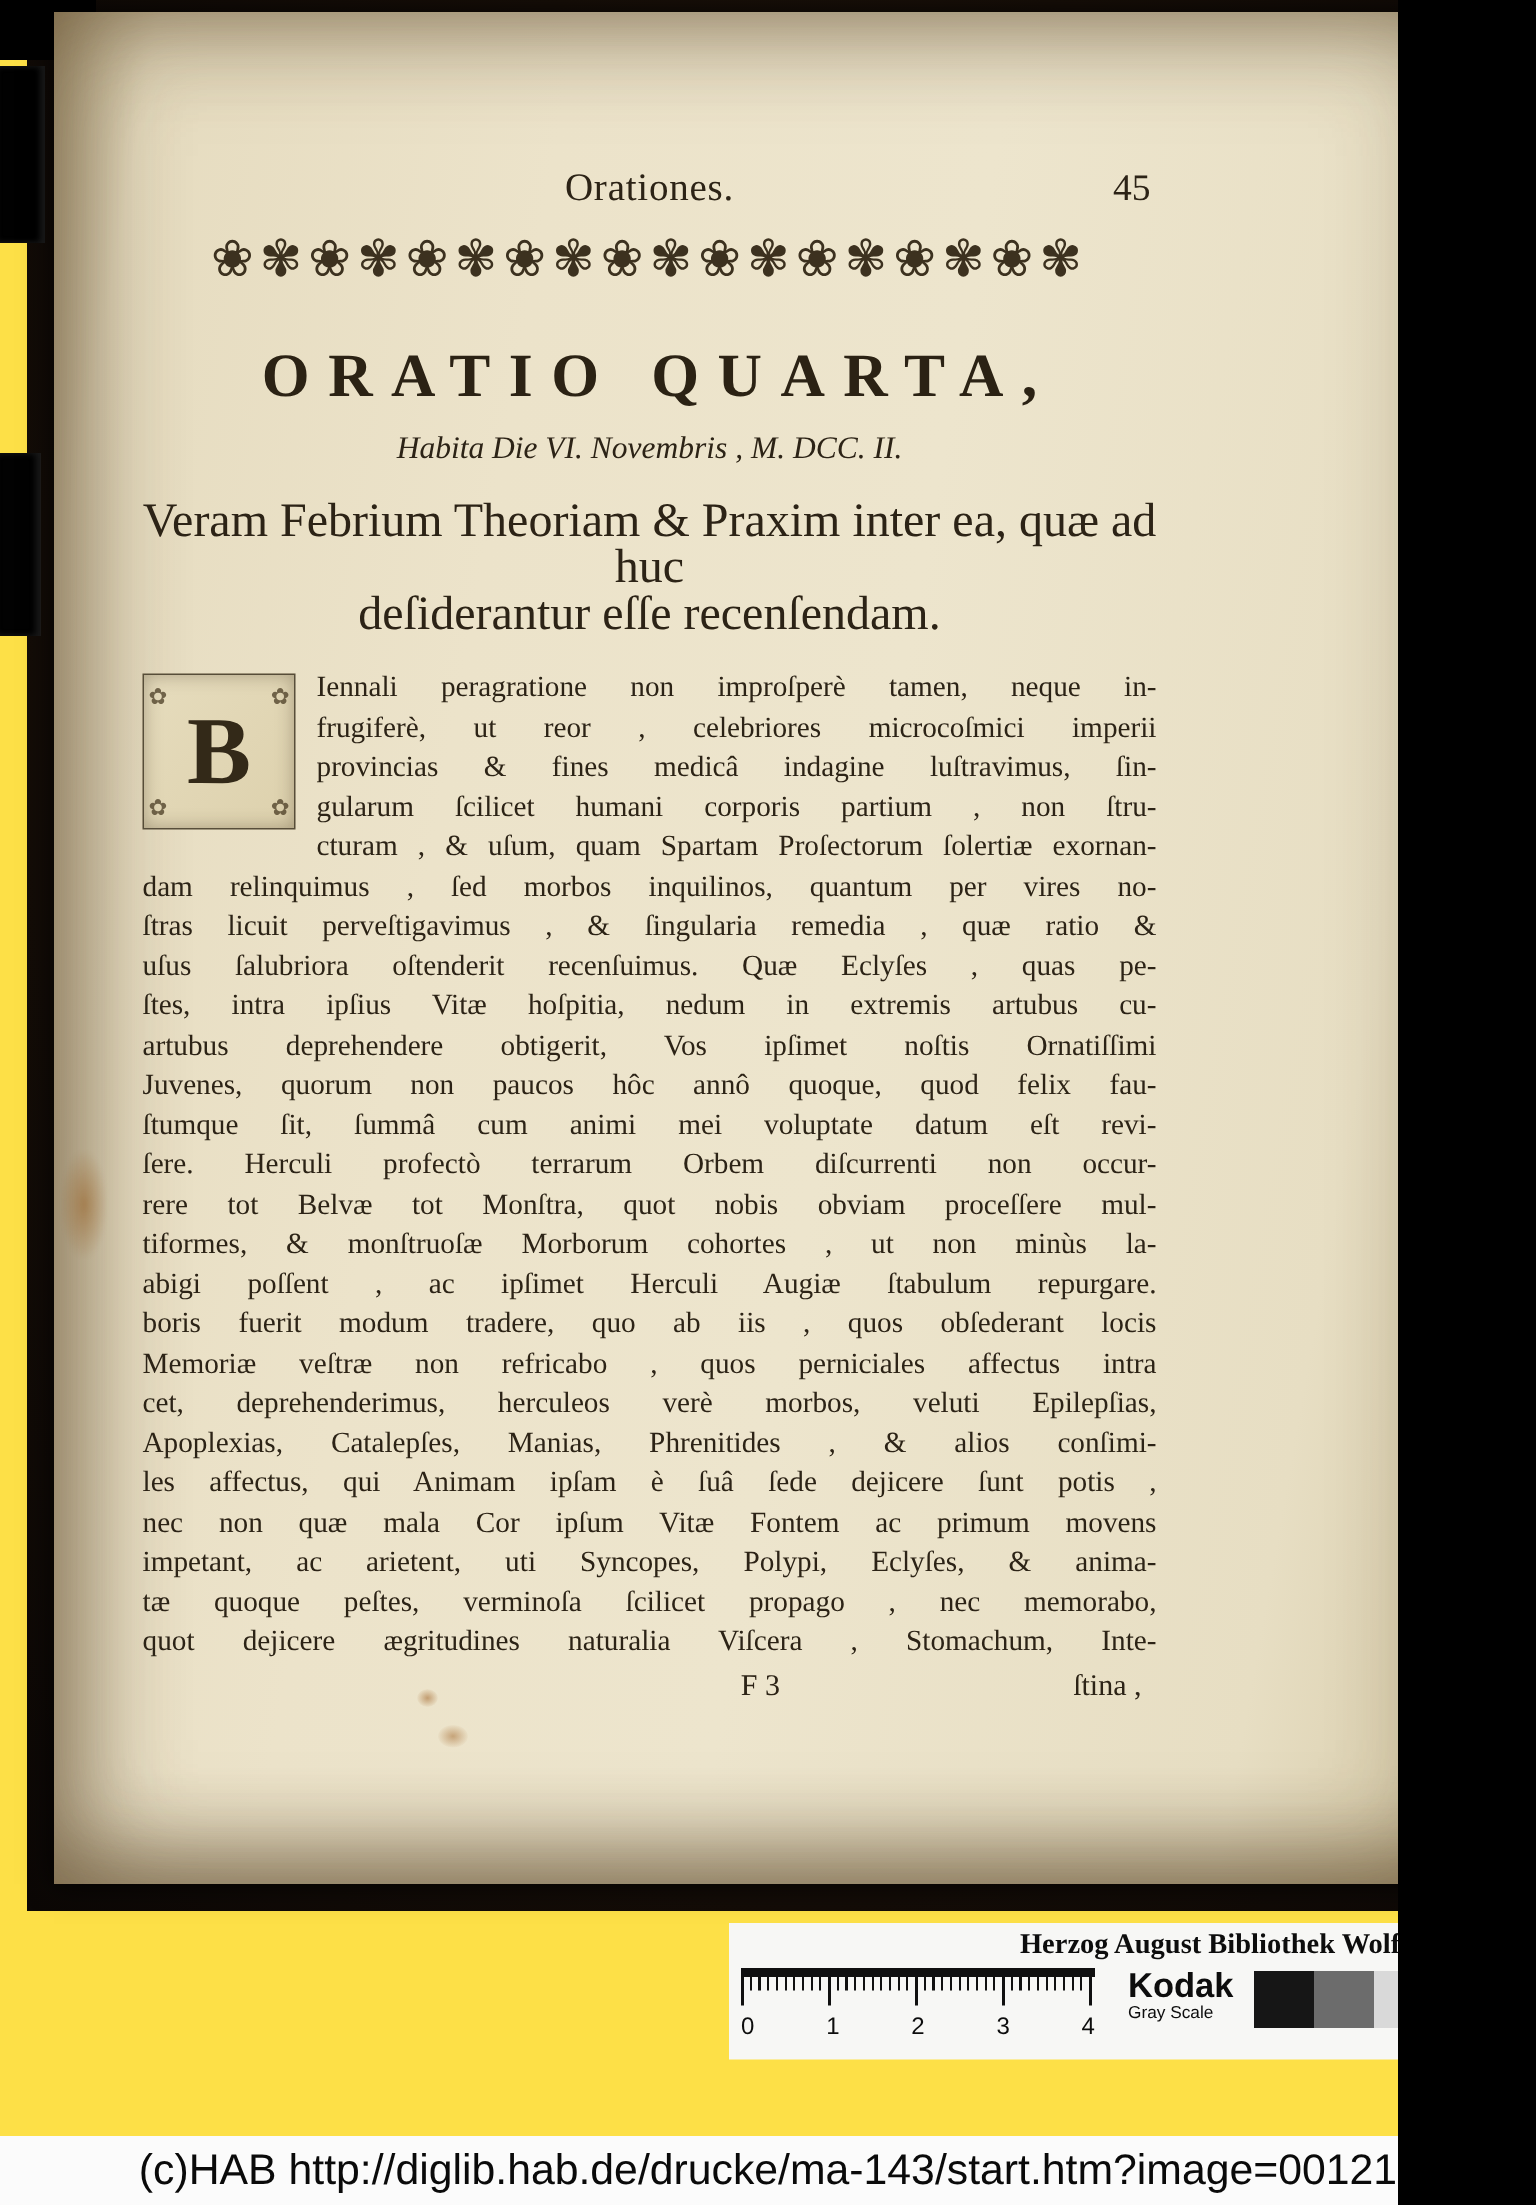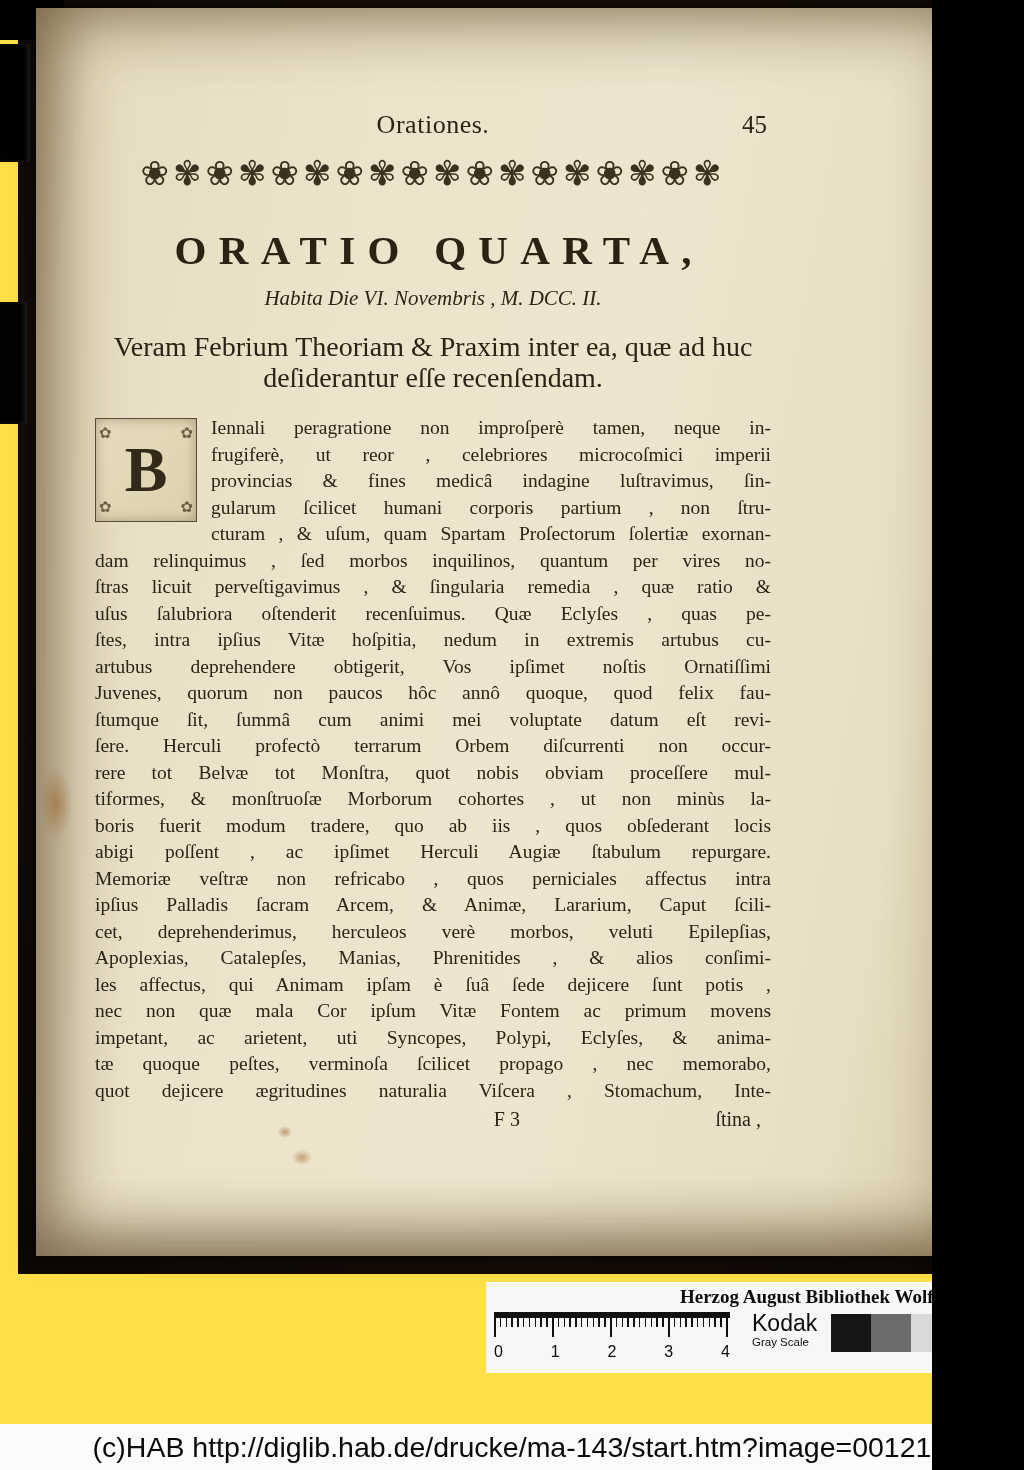--- a/index.html
+++ b/index.html
@@ -44,21 +44,21 @@
 
   .ornament {
     margin-top:10px; height:48px; overflow:hidden; text-align:center;
     font-family:"DejaVu Sans",sans-serif; font-size:34px; line-height:46px;
     letter-spacing:4px; color:#3c311f;
   }
 
   .title { margin-top:28px; text-align:center; font-size:41px; font-weight:700;
     letter-spacing:.30em; color:#2b2214; white-space:nowrap; text-indent:.3em; }
   .subtitle { margin-top:12px; text-align:center; font-style:italic; font-size:21px; }
-  .heading { margin-top:20px; text-align:center; font-size:28px; line-height:31px; }
+  .heading { margin-top:20px; text-align:center; font-size:32px; line-height:31px; }
 
   .body { margin-top:22px; font-size:19.5px; line-height:26.5px; }
   .dropcap {
     float:left; width:100px; height:102px; margin:3px 14px 2px 0; position:relative;
     border:1.5px solid rgba(52,42,26,.8);
     background: linear-gradient(135deg,#e6dcbd,#ddd1ad);
     box-shadow: inset 0 0 12px rgba(60,45,25,.35);
     display:flex; align-items:center; justify-content:center;
   }
   .dc-letter { font-size:64px; font-weight:700; color:#332918; line-height:1; }
@@ -83,21 +83,21 @@
     height:25px; border-top:6px solid #101010;
     background-image:
       repeating-linear-gradient(to right,#101010 0 1.4px, transparent 1.4px 5.8px),
       repeating-linear-gradient(to right,#101010 0 2.2px, transparent 2.2px 58px);
     background-size:100% 9px, 100% 19px;
     background-repeat:no-repeat;
   }
   .ruler-numbers { display:flex; justify-content:space-between; width:236px;
     font-family:"Liberation Sans",sans-serif; font-size:16px; }
   .kodak { margin-left:22px; font-family:"Liberation Sans",sans-serif; }
-  .kodak-word { font-weight:400; font-size:23px; line-height:23px; }
+  .kodak-word { font-weight:700; font-size:23px; line-height:23px; }
   .gray-scale { font-size:11.5px; margin-top:1px; }
   .patches { display:flex; margin-left:14px; margin-top:2px; }
   .patch { width:40px; height:38px; }
 
   .caption-bar {
     position:absolute; left:0; top:1424px; width:1024px; height:46px; background:#fbfbfb;
     display:flex; align-items:center; justify-content:center;
     font-family:"Liberation Sans",sans-serif; font-size:28.5px; color:#0a0a0a;
   }
 </style>
@@ -150,24 +150,23 @@
             <div class="bline">dam relinquimus , ſed morbos inquilinos, quantum per vires no-</div>
             <div class="bline">ſtras licuit perveſtigavimus , &amp; ſingularia remedia , quæ ratio &amp;</div>
             <div class="bline">uſus ſalubriora oſtenderit recenſuimus.  Quæ Eclyſes , quas pe-</div>
             <div class="bline">ſtes, intra ipſius Vitæ hoſpitia, nedum in extremis artubus cu-</div>
             <div class="bline">artubus deprehendere obtigerit, Vos ipſimet noſtis Ornatiſſimi</div>
             <div class="bline">Juvenes, quorum non paucos hôc annô quoque, quod felix fau-</div>
             <div class="bline">ſtumque ſit, ſummâ cum animi mei voluptate datum eſt revi-</div>
             <div class="bline">ſere.  Herculi profectò terrarum Orbem diſcurrenti non occur-</div>
             <div class="bline">rere tot Belvæ tot Monſtra, quot nobis obviam proceſſere mul-</div>
             <div class="bline">tiformes, &amp; monſtruoſæ Morborum cohortes , ut non minùs la-</div>
+            <div class="bline">abigi poſſent , ac ipſimet Herculi Augiæ ſtabulum repurgare.</div>
             <div class="bline">boris fuerit modum tradere, quo ab iis , quos obſederant locis</div>
-            <div class="bline">abigi poſſent , ac ipſimet Herculi Augiæ ſtabulum repurgare.</div>
             <div class="bline">Memoriæ veſtræ non refricabo , quos perniciales affectus intra</div>
-            <div class="bline">ipſius Palladis ſacram Arcem, &amp; Animæ, Lararium, Caput ſcili-</div>
             <div class="bline">cet, deprehenderimus, herculeos verè morbos, veluti Epilepſias,</div>
             <div class="bline">Apoplexias, Catalepſes, Manias, Phrenitides , &amp; alios conſimi-</div>
             <div class="bline">les affectus, qui Animam ipſam è ſuâ ſede dejicere ſunt potis ,</div>
             <div class="bline">nec non quæ mala Cor ipſum Vitæ Fontem ac primum movens</div>
             <div class="bline">impetant, ac arietent, uti Syncopes, Polypi, Eclyſes, &amp; anima-</div>
             <div class="bline">tæ quoque peſtes, verminoſa ſcilicet propago , nec memorabo,</div>
             <div class="bline">quot dejicere ægritudines naturalia Viſcera , Stomachum, Inte-</div>
           </div>
       </div>
 

